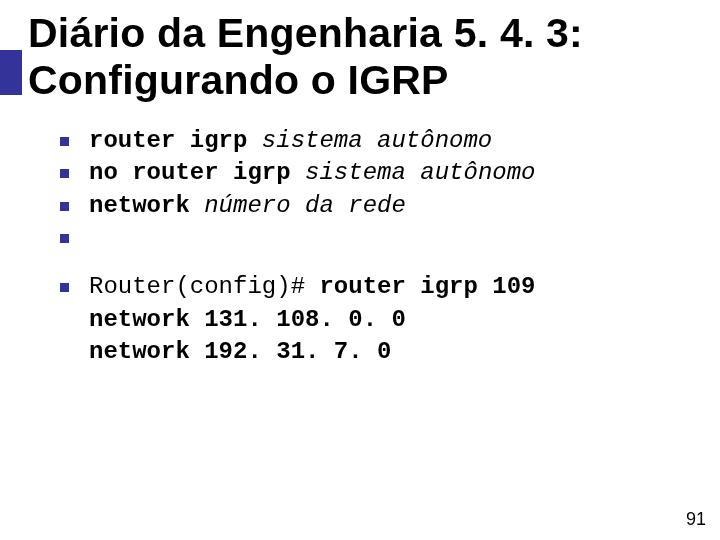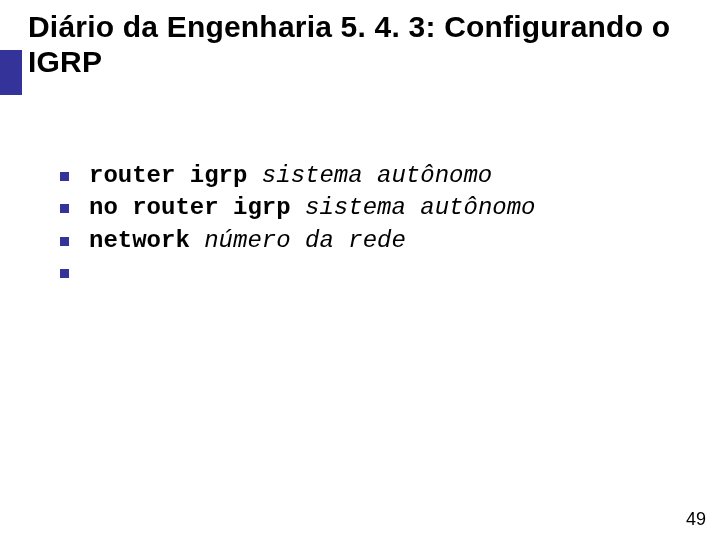--- a/index.html
+++ b/index.html
@@ -25,34 +25,33 @@
     top: 50px;
     width: 22px;
     height: 45px;
     background: #333399;
   }
   .title {
     position: absolute;
     left: 28px;
     top: 10px;
     width: 660px;
-    font-size: 30px;
+    font-size: 41px;
     font-weight: bold;
     line-height: 1.15;
     letter-spacing: 0.2px;
   }
   .content {
     position: absolute;
     left: 60px;
     top: 125px;
     width: 620px;
   }
   .group {
     margin-bottom: 28px;
-    margin-top: 35px;
   }
   .item {
     display: flex;
     align-items: flex-start;
     font-family: "Courier New", Courier, monospace;
     font-size: 24px;
     line-height: 1.35;
     margin: 0;
   }
   .bullet {
@@ -103,17 +102,25 @@
       </div>
 
 
 
       <div class="item">
         <div class="bullet"></div>
       </div>
 
     </div>
 
+    <div class="group">
+      <div class="item">
+        <div class="bullet"></div>
+        <div class="cmd"><span class="plain">Router(config)# </span><b>router igrp 109</b>
+<b>network 131. 108. 0. 0</b>
+<b>network 192. 31. 7. 0</b></div>
+      </div>
+    </div>
 
   </div>
 
-  <div class="page-number">49</div>
+  <div class="page-number">91</div>
 </div>
 
 </body></html>

